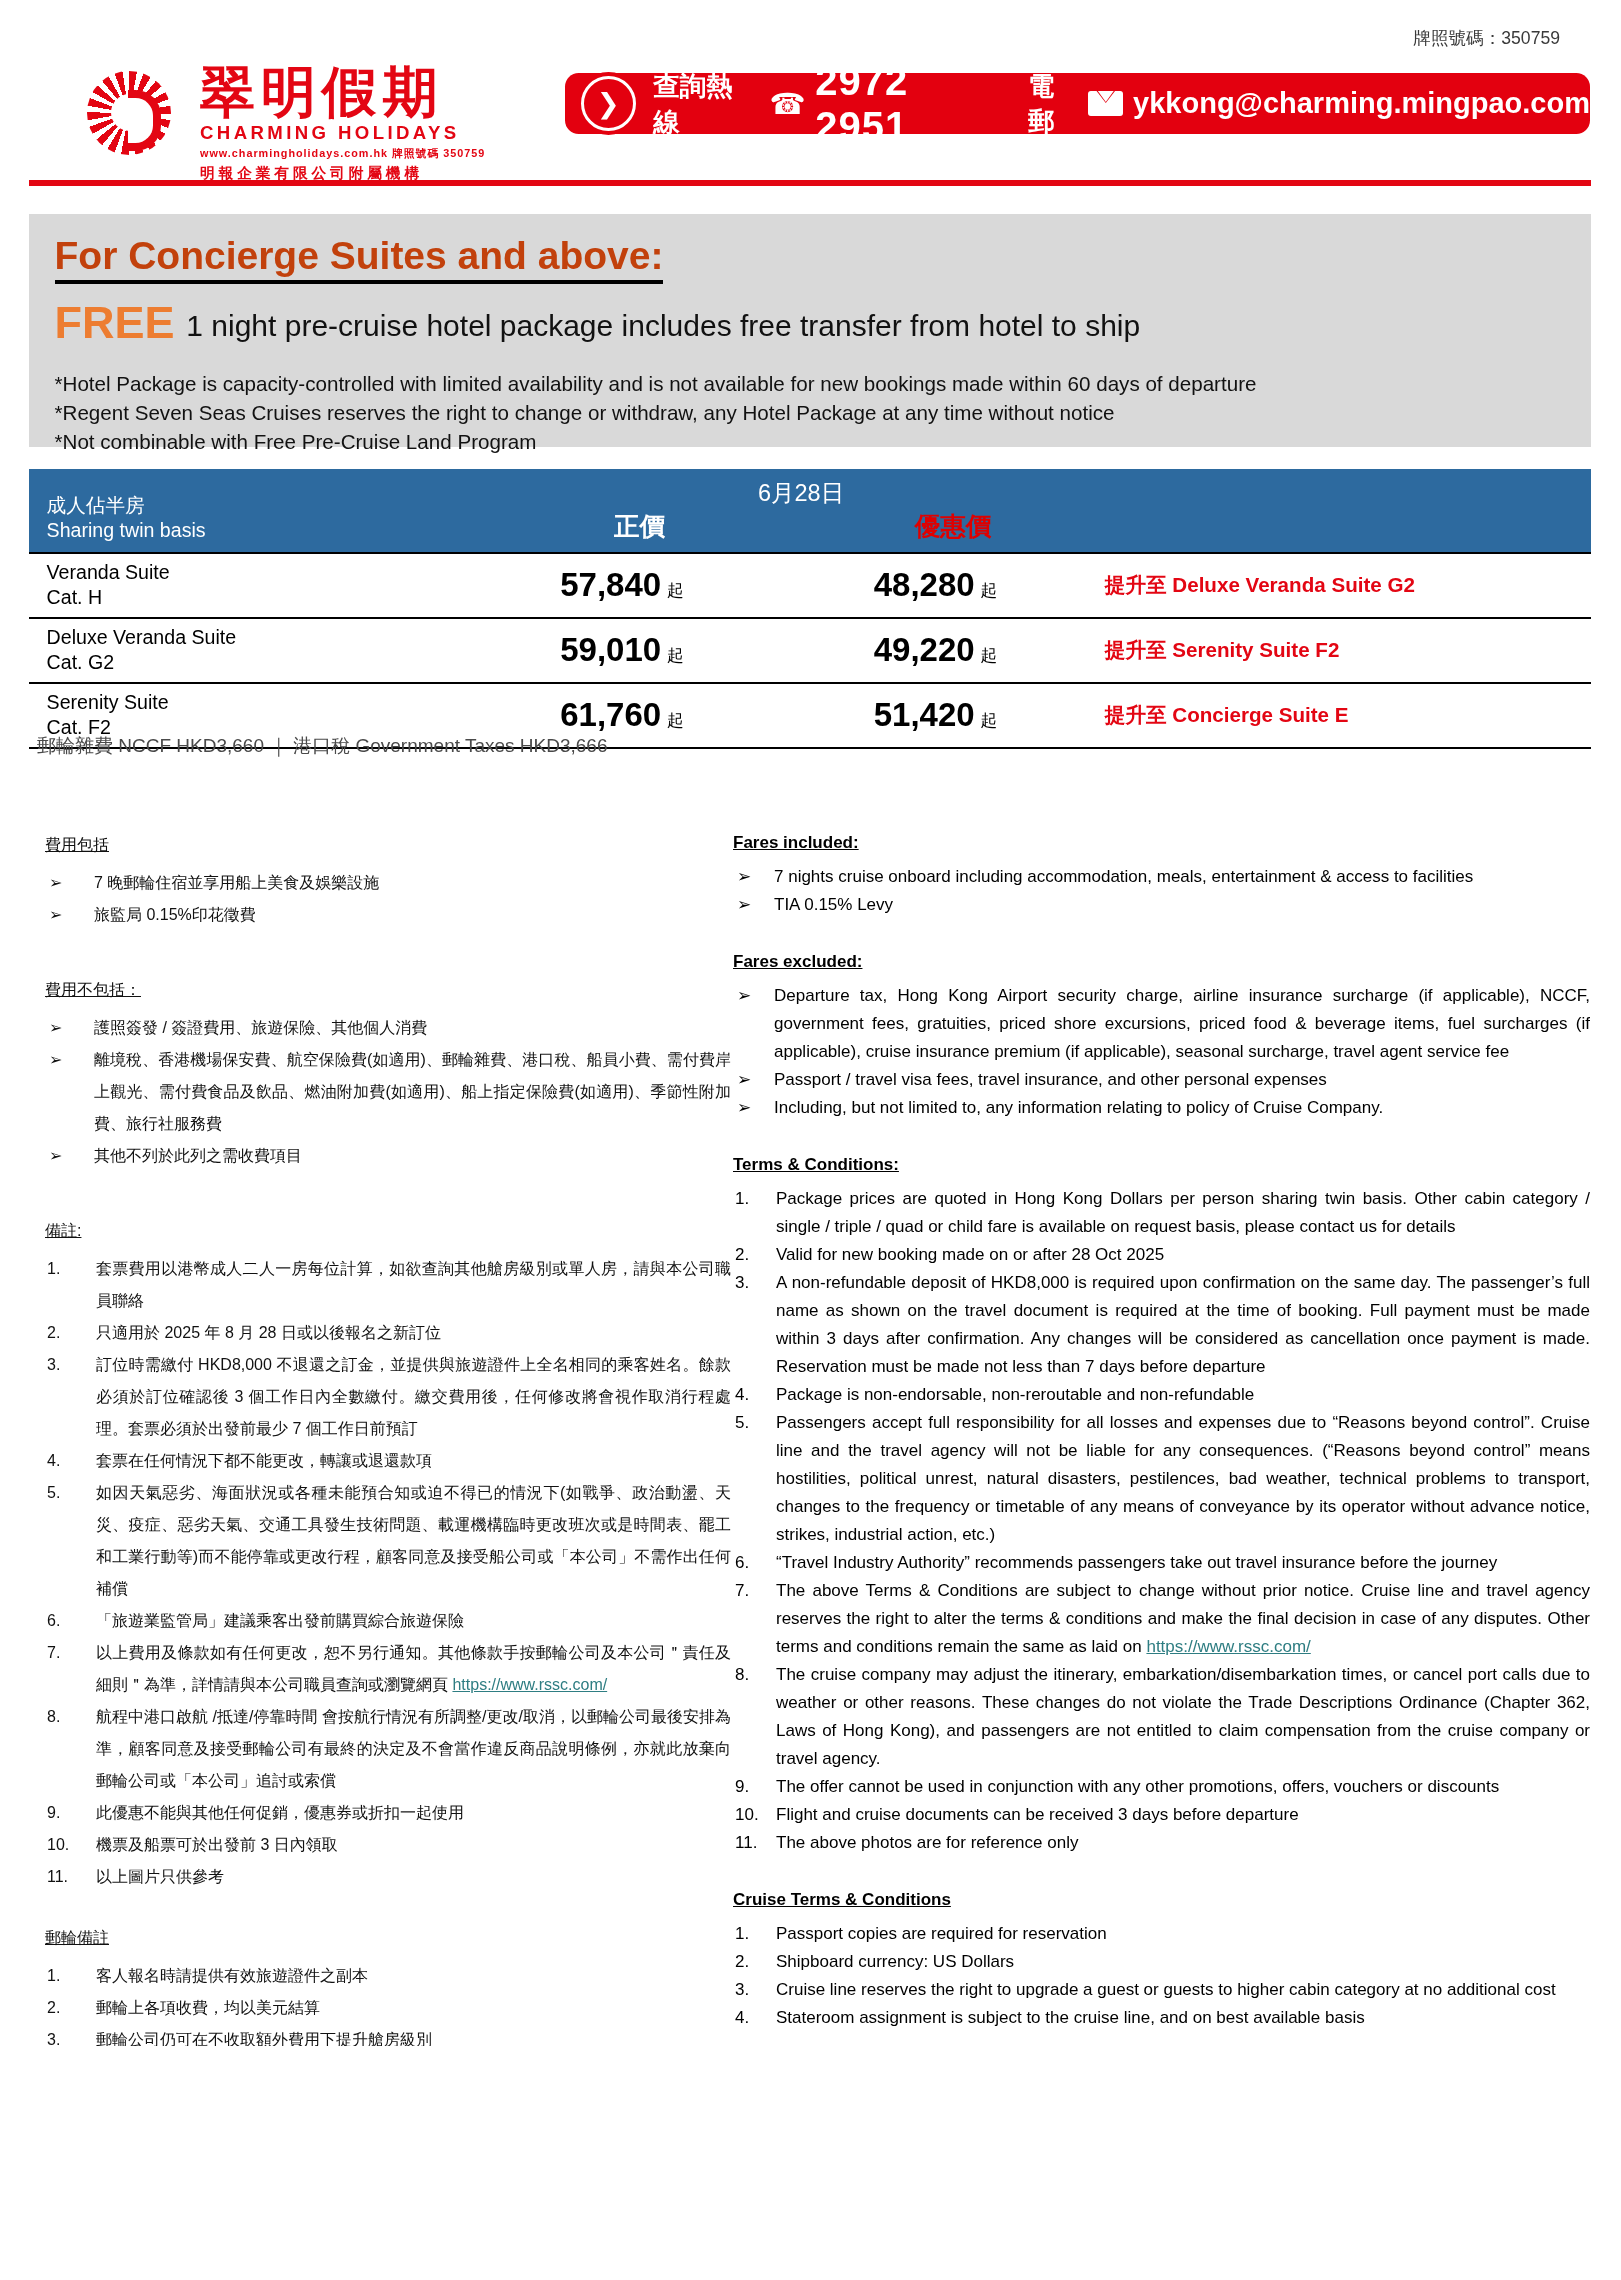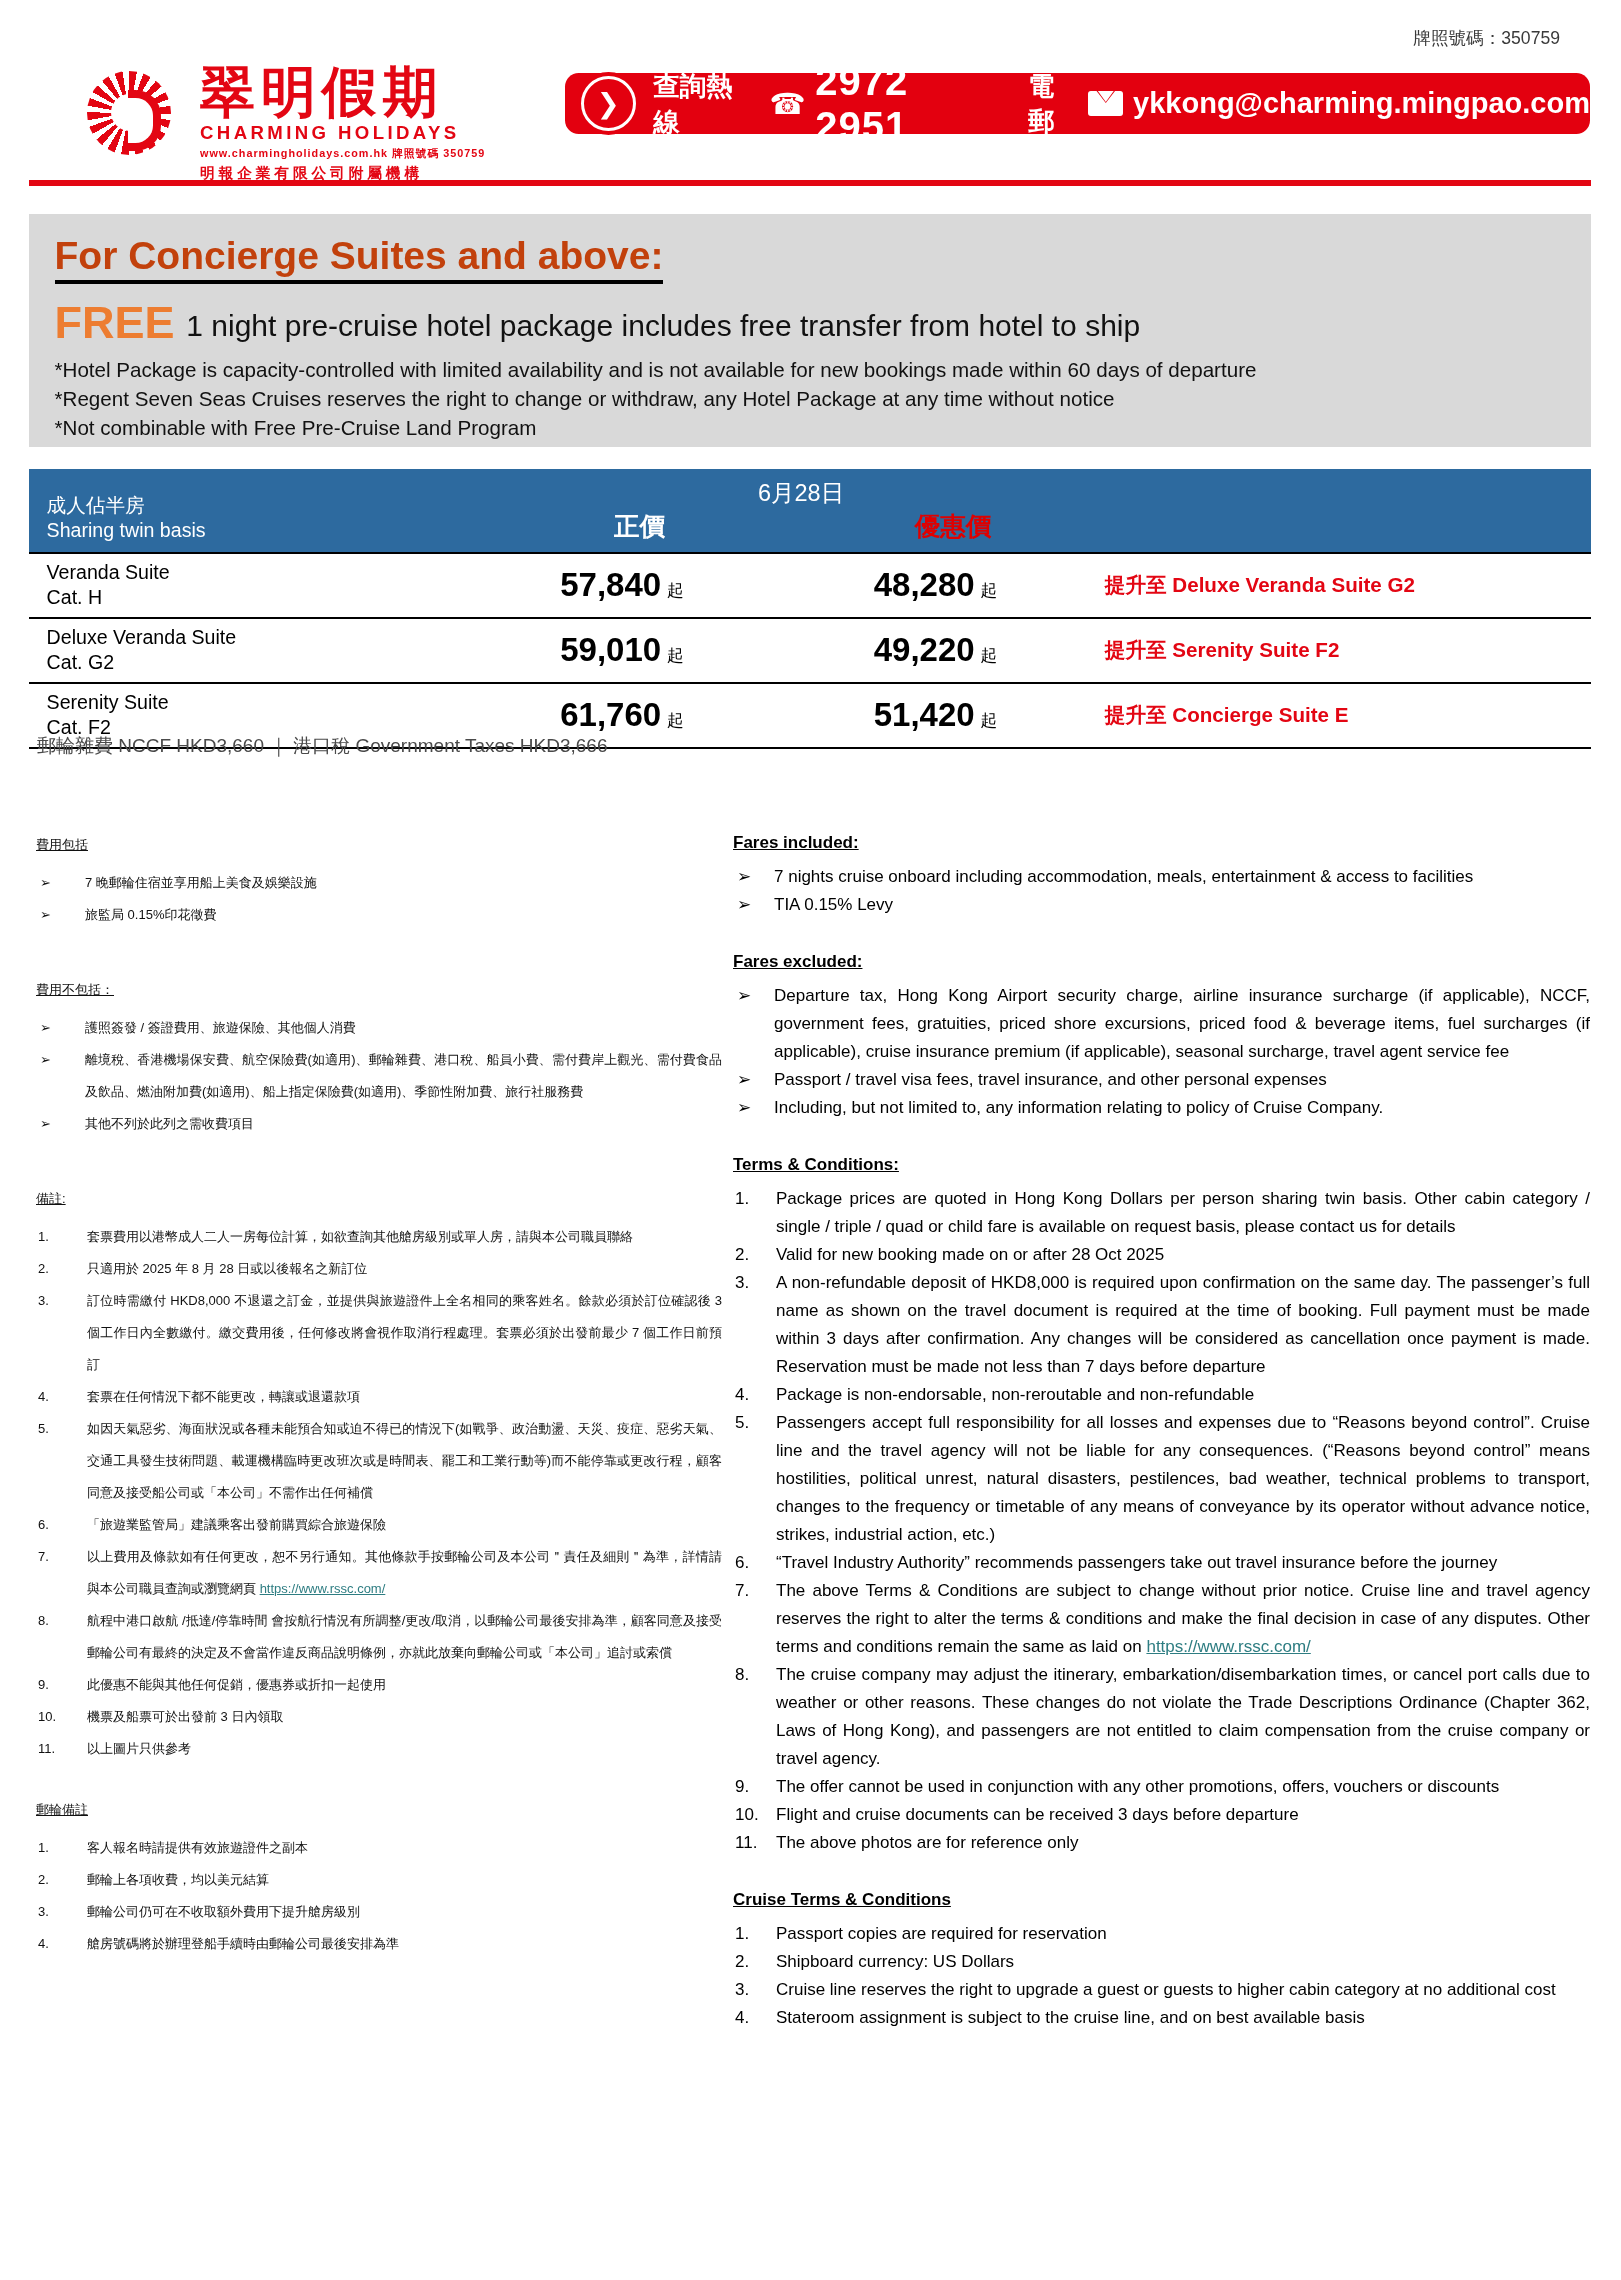--- a/index.html
+++ b/index.html
@@ -36,21 +36,21 @@
   .envelope::after{content:"";position:absolute;left:2px;top:-10.8px;width:31px;height:21.6px;
     background:#fff;clip-path:polygon(0 0,50% 100%,100% 0);}
   .banner-email{font-size:29px;font-weight:bold;}
   .red-rule{position:absolute;left:29px;top:180px;width:1562px;height:5.9px;background:#e30613;}
 
   
   .promo{position:absolute;left:29px;top:214px;width:1562px;height:233px;background:#d9d9d9;
     box-sizing:border-box;padding:15.7px 25.5px;}
   .promo-title{font-size:39px;font-weight:bold;color:#c2410c;display:inline-block;
     border-bottom:4.9px solid #000;padding-bottom:2px;margin:3.9px 0 13.7px 0;}
-  .promo-free-line{font-size:30px;color:#111;margin-bottom:6px;}
+  .promo-free-line{font-size:30px;color:#111;margin-bottom:20px;}
   .promo-free-word{font-size:45px;font-weight:bold;color:#ed7d31;margin-right:11.8px;vertical-align:-2px;}
   .promo-note{font-size:20.6px;color:#111;line-height:29px;}
 
   
   .price-table{position:absolute;left:29px;top:469px;width:1562px;}
   .pt-grid{display:grid;grid-template-columns:441px 304px 323px 1fr;}
   .pt-header{background:#2d6a9f;color:#fff;padding:7.8px 0 7.8px 17.6px;box-sizing:border-box;
     grid-template-rows:auto auto;border-bottom:2.9px solid #000;}
   .pt-rowhead{grid-row:1/3;grid-column:1;align-self:end;font-size:19.6px;line-height:25.5px;}
   .pt-date{grid-column:2/4;grid-row:1;text-align:center;font-size:23.5px;}
@@ -58,21 +58,21 @@
   .pt-promo{grid-column:3;grid-row:2;text-align:center;font-size:25.5px;font-weight:bold;color:#e00000;}
   .pt-row{align-items:center;height:63px;border-bottom:2.9px solid #000;}
   .pt-suite{padding-left:17.6px;font-size:19.6px;line-height:25.5px;color:#000;}
   .pt-price{text-align:center;color:#000;}
   .pt-num{font-size:33px;font-weight:bold;}
   .pt-qi{font-size:16.7px;font-weight:normal;margin-left:5.9px;}
   .pt-upgrade{padding-left:7.8px;color:#e30613;font-weight:bold;font-size:20.6px;}
   .taxes-note{position:absolute;left:37px;top:733px;font-size:19px;color:#4a4a4a;}
 
   
-  .col-left{position:absolute;left:36px;top:829px;width:686px;font-size:13px;line-height:32px;color:#111;}
+  .col-left{position:absolute;left:45px;top:829px;width:686px;font-size:16px;line-height:32px;color:#111;}
   .col-right{position:absolute;left:733px;top:829px;width:857px;font-size:17px;line-height:28px;color:#000;}
   .sec-title{font-weight:bold;text-decoration:underline;margin:0 0 5.9px 0;}
   .col-left .sec-title{font-weight:normal;}
   .gap-lg{margin-top:43px;}
   .gap-md{margin-top:29px;}
   ul.arrows{list-style:none;margin:0;padding:0;}
   ul.arrows li{position:relative;padding-left:49px;margin:0;text-align:justify;}
   ul.arrows li::before{content:"\27A2";position:absolute;left:3.9px;top:0;}
   .col-right ul.arrows li{padding-left:41px;}
   ol.nums{list-style:none;margin:0;padding:0;counter-reset:n;}

